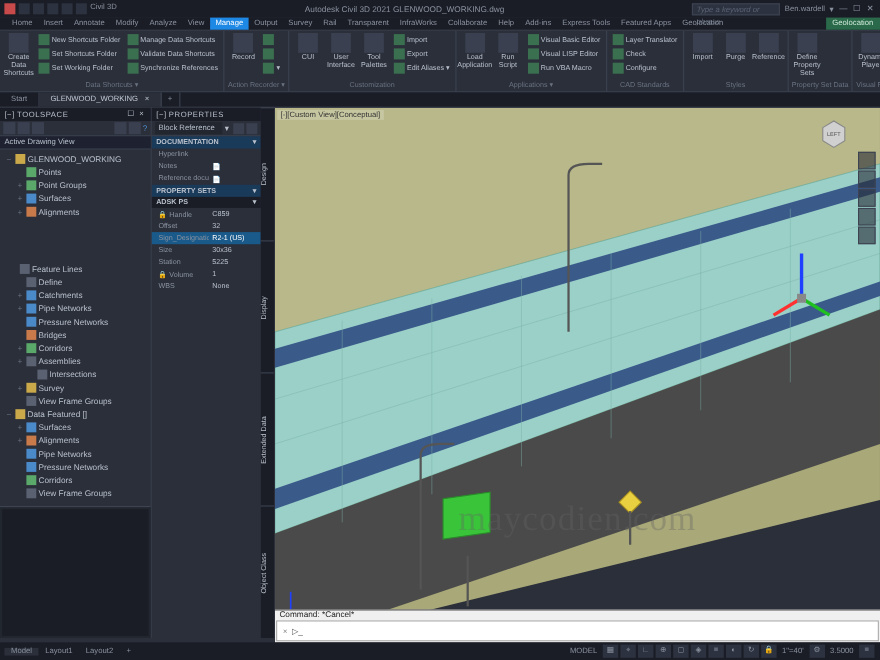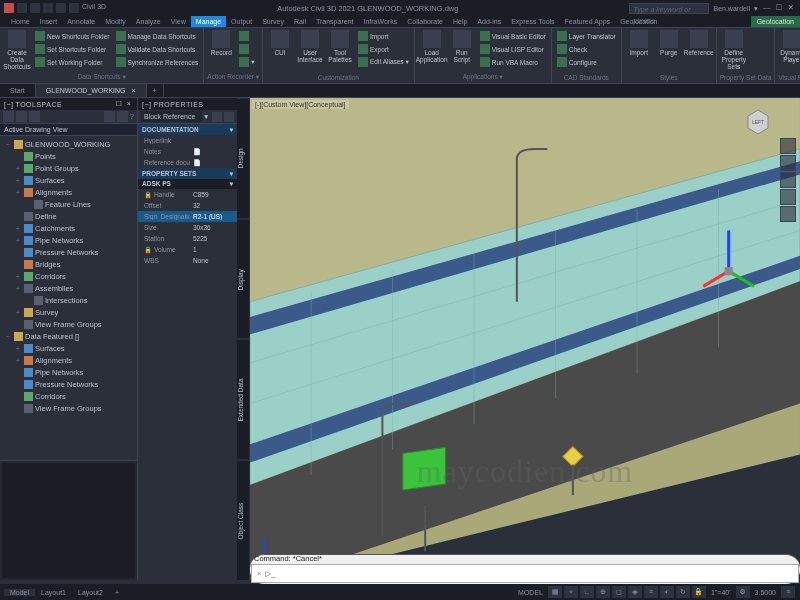--- a/index.html
+++ b/index.html
@@ -83,21 +83,21 @@
 .viewport { flex:1; position:relative; overflow:hidden; margin-left:12px; }
 .viewport svg { position:absolute; inset:0; }
 .viewport-controls { position:absolute; top:2px; left:2px; font-size:7px; color:#333; background:rgba(255,255,255,0.2); padding:1px 3px; }
 .viewcube { position:absolute; top:8px; right:26px; width:32px; height:32px; }
 .navbar { position:absolute; right:4px; top:40px; width:16px; display:flex; flex-direction:column; gap:1px; }
 .navbar .navbtn { width:16px; height:16px; background:rgba(40,44,54,0.6); border:1px solid #3d4352; cursor:pointer; }
 
 .watermark { position:absolute; bottom:90px; left:50%; transform:translateX(-50%); font-size:32px; color:rgba(100,100,100,0.35); font-family:Georgia,serif; letter-spacing:1px; pointer-events:none; }
 
 
-.cmdarea { position:absolute; bottom:16px; left:250px; right:0; height:30px; background:#f0f0f0; border-top:1px solid #555; color:#222; display:flex; flex-direction:column; font-size:7.5px;border-radius:14px; }
+.cmdarea { position:absolute; bottom:16px; left:250px; right:0; height:30px; background:#f0f0f0; border-top:1px solid #555; color:#222; display:flex; flex-direction:column; font-size:7.5px; }
 .cmdhist { height:8px; padding:0 4px; line-height:8px; }
 .cmdin { flex:1; display:flex; align-items:center; padding:0 2px; background:#fff; margin:1px; border:1px solid #aaa; }
 .cmdin .prompt { width:12px; text-align:center; color:#555; }
 .cmdin input { flex:1; border:0; outline:0; font-size:7.5px; font-style:italic; color:#888; background:transparent; }
 
 
 .statusbar { position:absolute; bottom:0; left:0; right:0; height:16px; background:#1a1d25; display:flex; align-items:center; padding:0 4px; font-size:7px; color:#8a92a0; }
 .statusbar .stab { padding:0 6px; cursor:pointer; }
 .statusbar .stab.active { background:#2b2f3a; }
 .statusbar .spacer { flex:1; }
@@ -375,21 +375,21 @@
         <div class="tree-node" style="padding-left: 14px;">
           <span class="exp">+</span>
           <span class="ico ico-blue"></span>
           <span class="lbl">Surfaces</span>
         </div>
         <div class="tree-node" style="padding-left: 14px;">
           <span class="exp">+</span>
           <span class="ico ico-orange"></span>
           <span class="lbl">Alignments</span>
         </div>
-        <div class="tree-node" style="padding-left: 24px;">
+        <div class="tree-node" style="padding-left: 8px; margin-top: 40px;">
           <span class="exp"></span>
           <span class="ico ico-grey"></span>
           <span class="lbl">Feature Lines</span>
         </div>
         <div class="tree-node" style="padding-left: 14px;">
           <span class="exp"></span>
           <span class="ico ico-grey"></span>
           <span class="lbl">Define</span>
         </div>
         <div class="tree-node" style="padding-left: 14px;">

